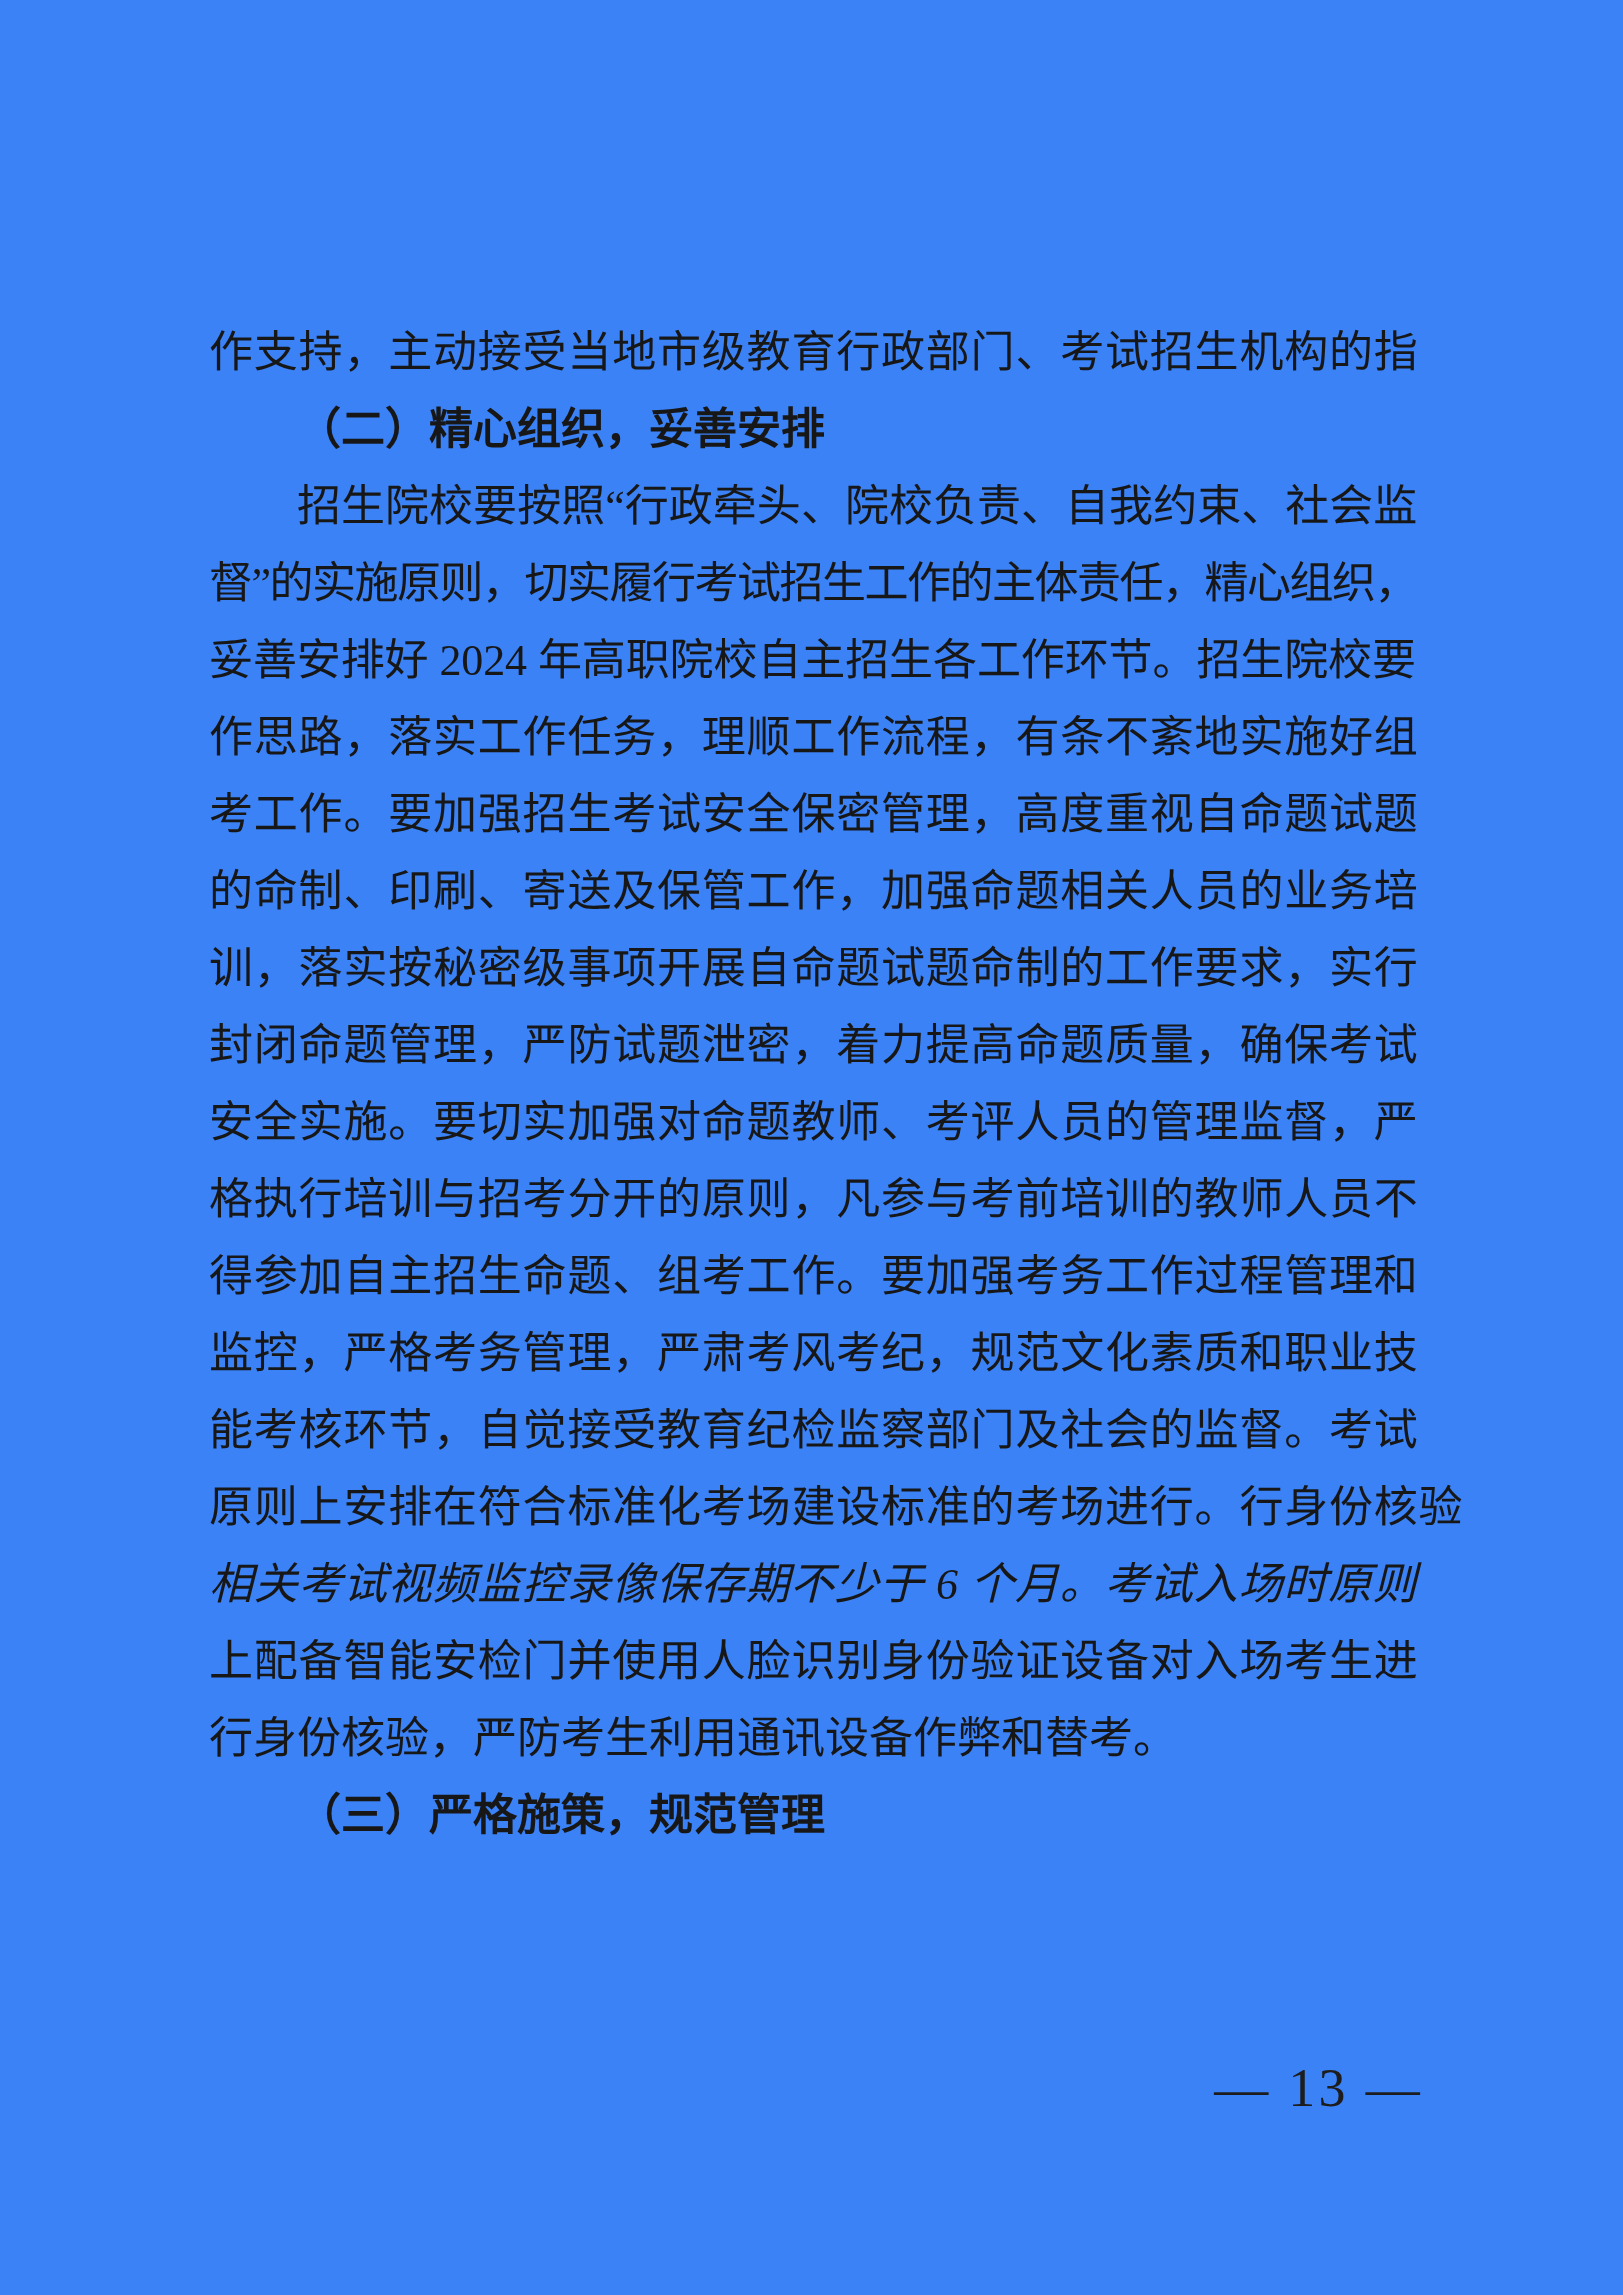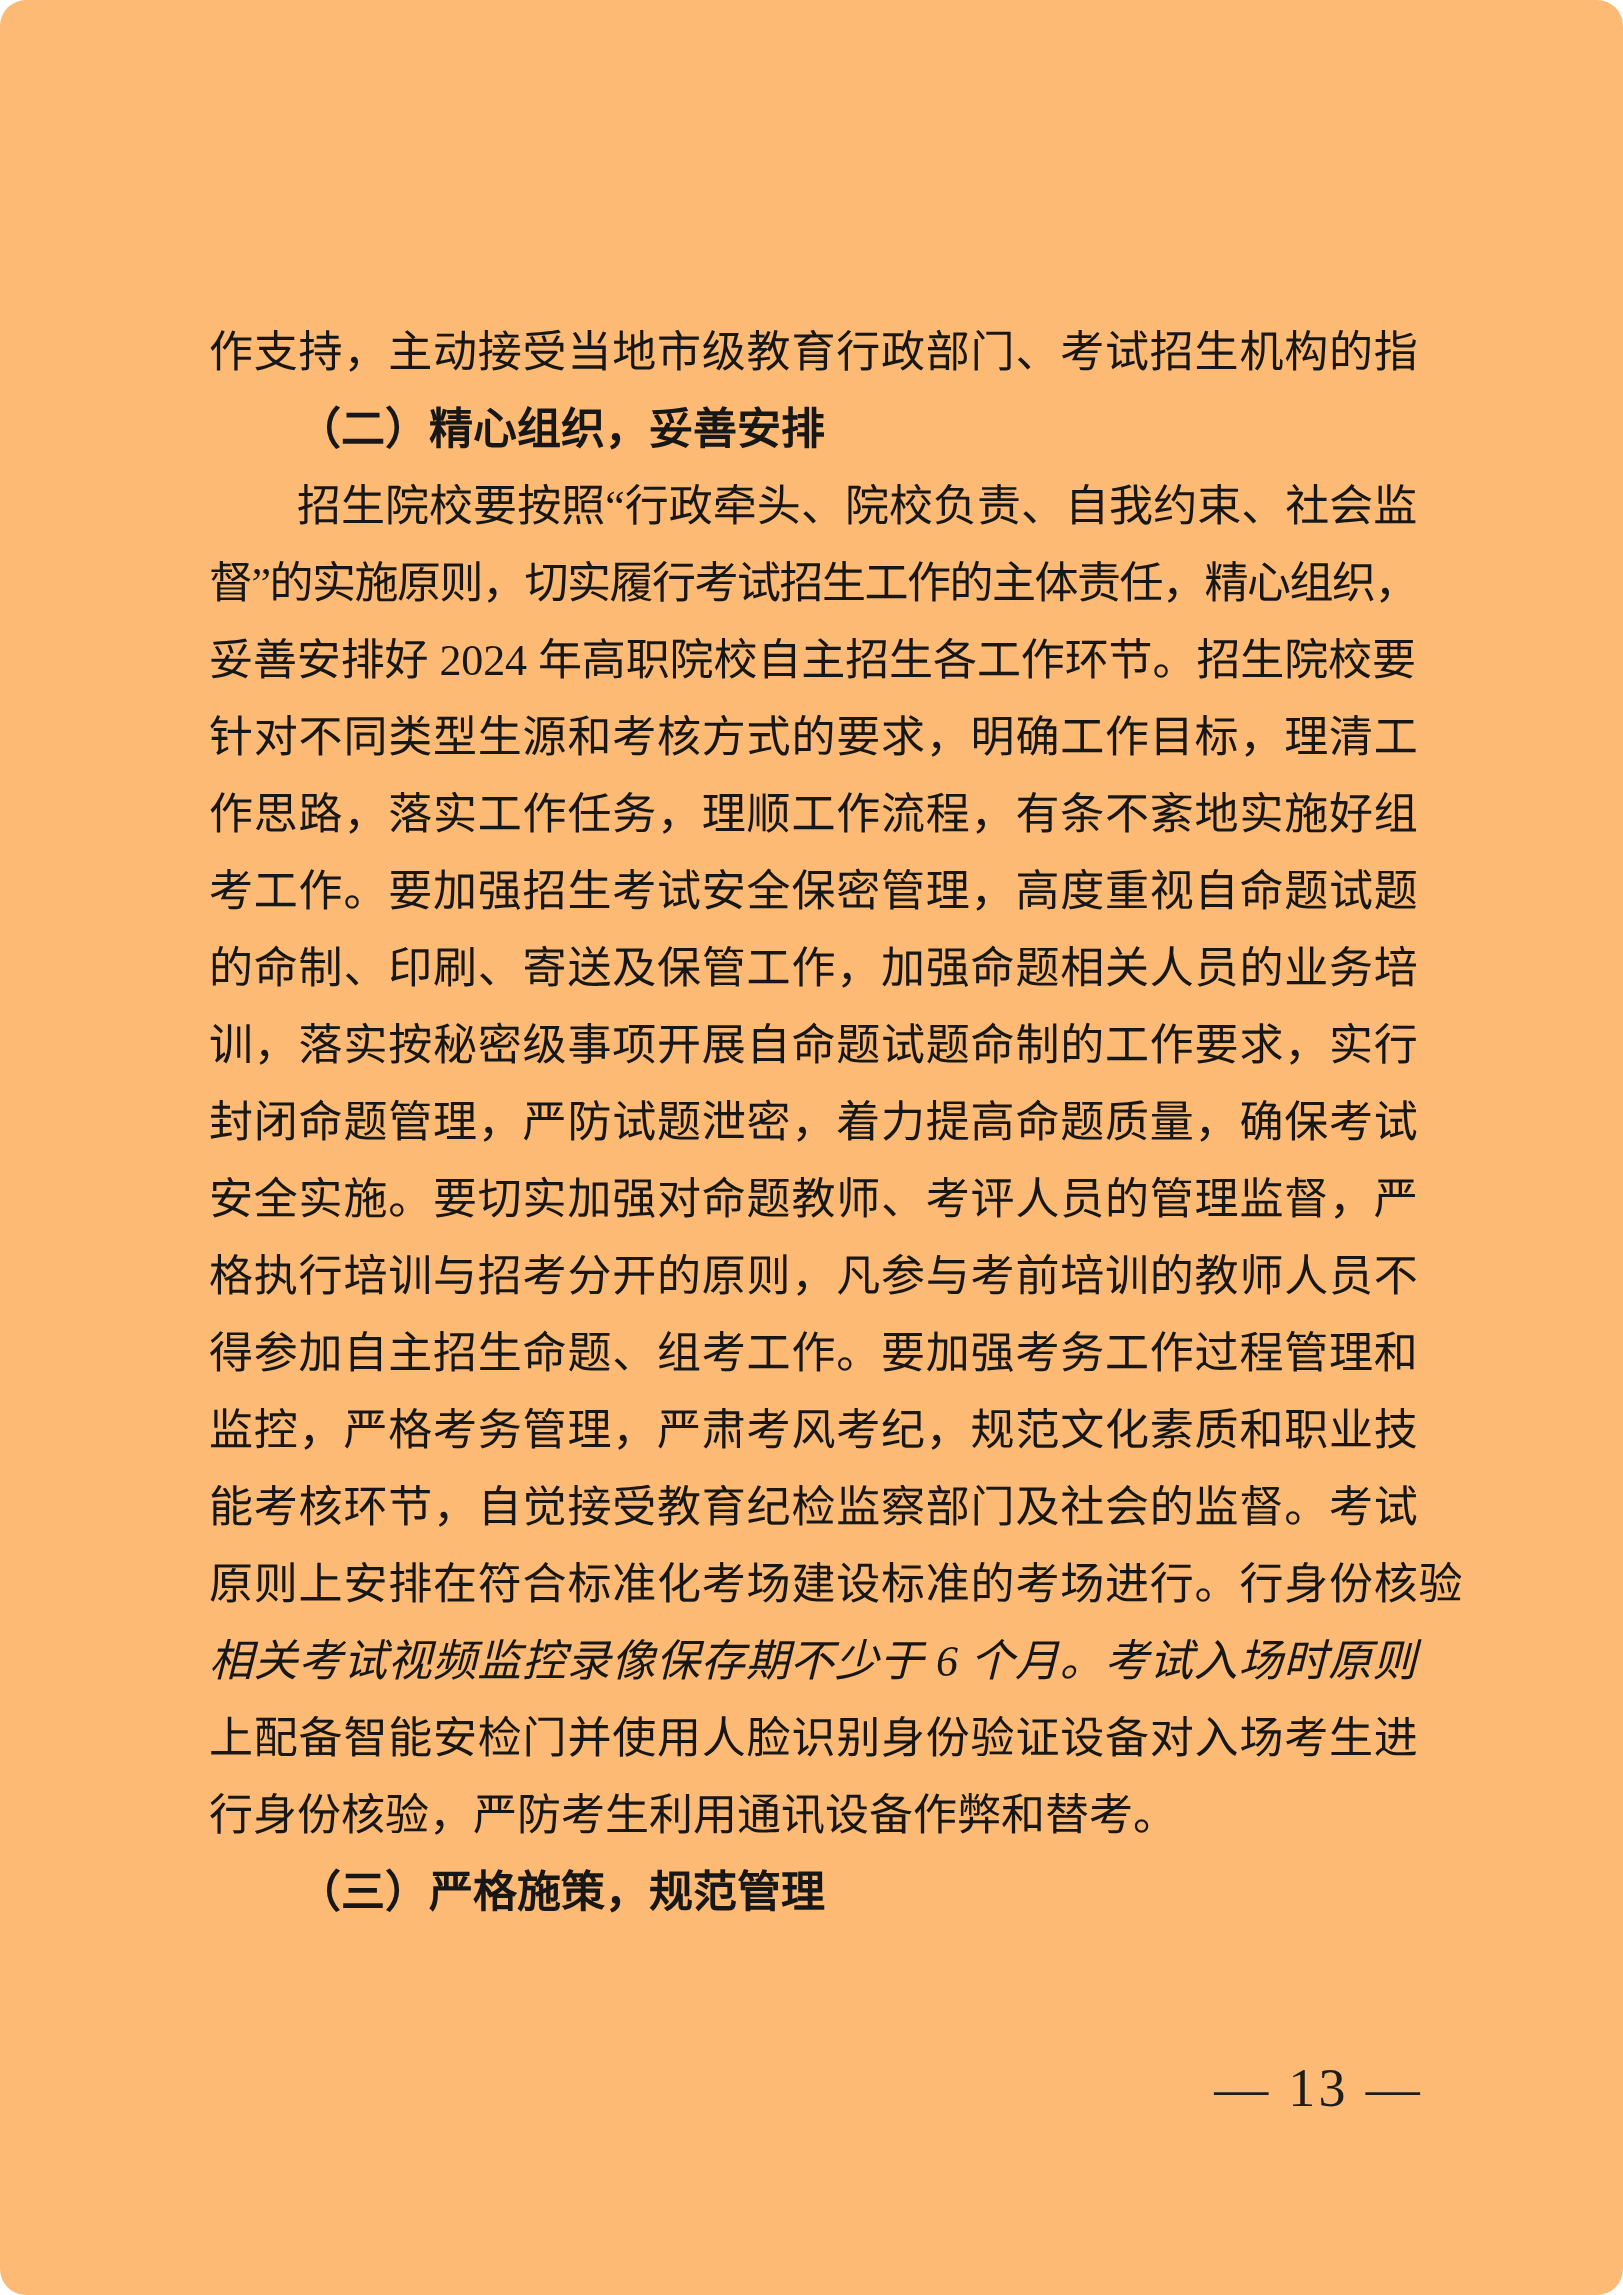--- a/index.html
+++ b/index.html
@@ -4,24 +4,23 @@
 <style>
   html, body {
     margin: 0;
     padding: 0;
     background: #ffffff;
   }
   .page {
     position: relative;
     width: 1623px;
     height: 2295px;
-    background: #fdba74;
+    background: #3b82f6;
     overflow: hidden;
     font-family: "Liberation Serif", serif;
-    border-radius: 26px;
   }
   .text-block {
     position: absolute;
     left: 209px;
     top: 314px;
     width: 1204px;
   }
   .line {
     height: 77px;
     line-height: 77px;
@@ -51,21 +50,20 @@
 </head>
 <body>
 
 <div class="page">
   <div class="text-block" id="text-block">
       <div class="line justify" style="letter-spacing: 0.8px;">作支持，主动接受当地市级教育行政部门、考试招生机构的指</div>
       <div class="line heading indent">（二）精心组织，妥善安排</div>
       <div class="line indent justify" style="letter-spacing: 0.03px;">招生院校要按照“行政牵头、院校负责、自我约束、社会监</div>
       <div class="line justify" style="letter-spacing: -1.5px;">督”的实施原则，切实履行考试招生工作的主体责任，精心组织，</div>
       <div class="line justify" style="letter-spacing: -0.1px;">妥善安排好 2024 年高职院校自主招生各工作环节。招生院校要</div>
-      <div class="line justify" style="letter-spacing: 0.8px;">针对不同类型生源和考核方式的要求，明确工作目标，理清工</div>
       <div class="line justify" style="letter-spacing: 0.8px;">作思路，落实工作任务，理顺工作流程，有条不紊地实施好组</div>
       <div class="line justify" style="letter-spacing: 0.8px;">考工作。要加强招生考试安全保密管理，高度重视自命题试题</div>
       <div class="line justify" style="letter-spacing: 0.8px;">的命制、印刷、寄送及保管工作，加强命题相关人员的业务培</div>
       <div class="line justify" style="letter-spacing: 0.8px;">训，落实按秘密级事项开展自命题试题命制的工作要求，实行</div>
       <div class="line justify" style="letter-spacing: 0.8px;">封闭命题管理，严防试题泄密，着力提高命题质量，确保考试</div>
       <div class="line justify" style="letter-spacing: 0.8px;">安全实施。要切实加强对命题教师、考评人员的管理监督，严</div>
       <div class="line justify" style="letter-spacing: 0.8px;">格执行培训与招考分开的原则，凡参与考前培训的教师人员不</div>
       <div class="line justify" style="letter-spacing: 0.8px;">得参加自主招生命题、组考工作。要加强考务工作过程管理和</div>
       <div class="line justify" style="letter-spacing: 0.8px;">监控，严格考务管理，严肃考风考纪，规范文化素质和职业技</div>
       <div class="line justify" style="letter-spacing: 0.8px;">能考核环节，自觉接受教育纪检监察部门及社会的监督。考试</div>

